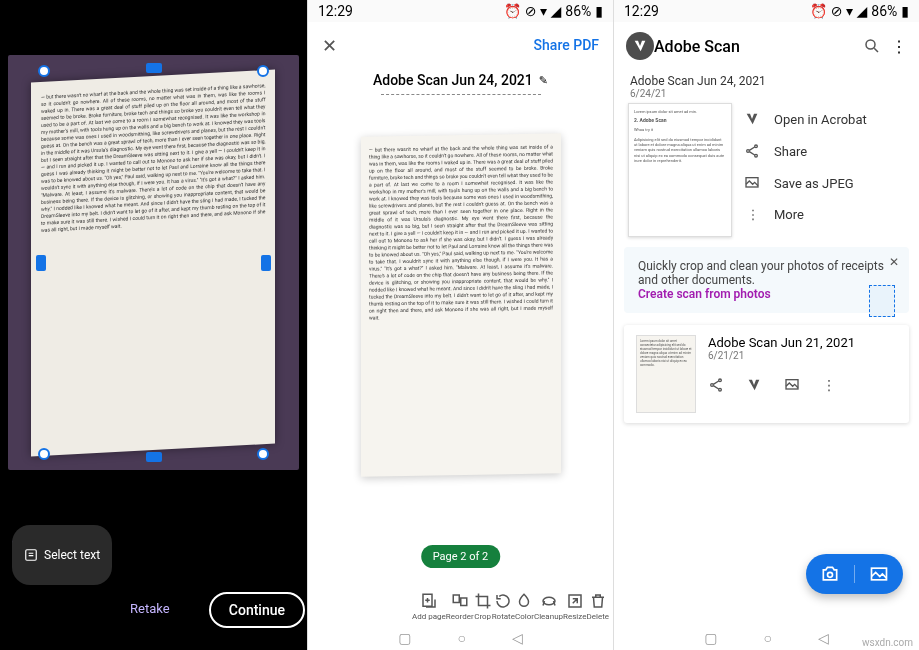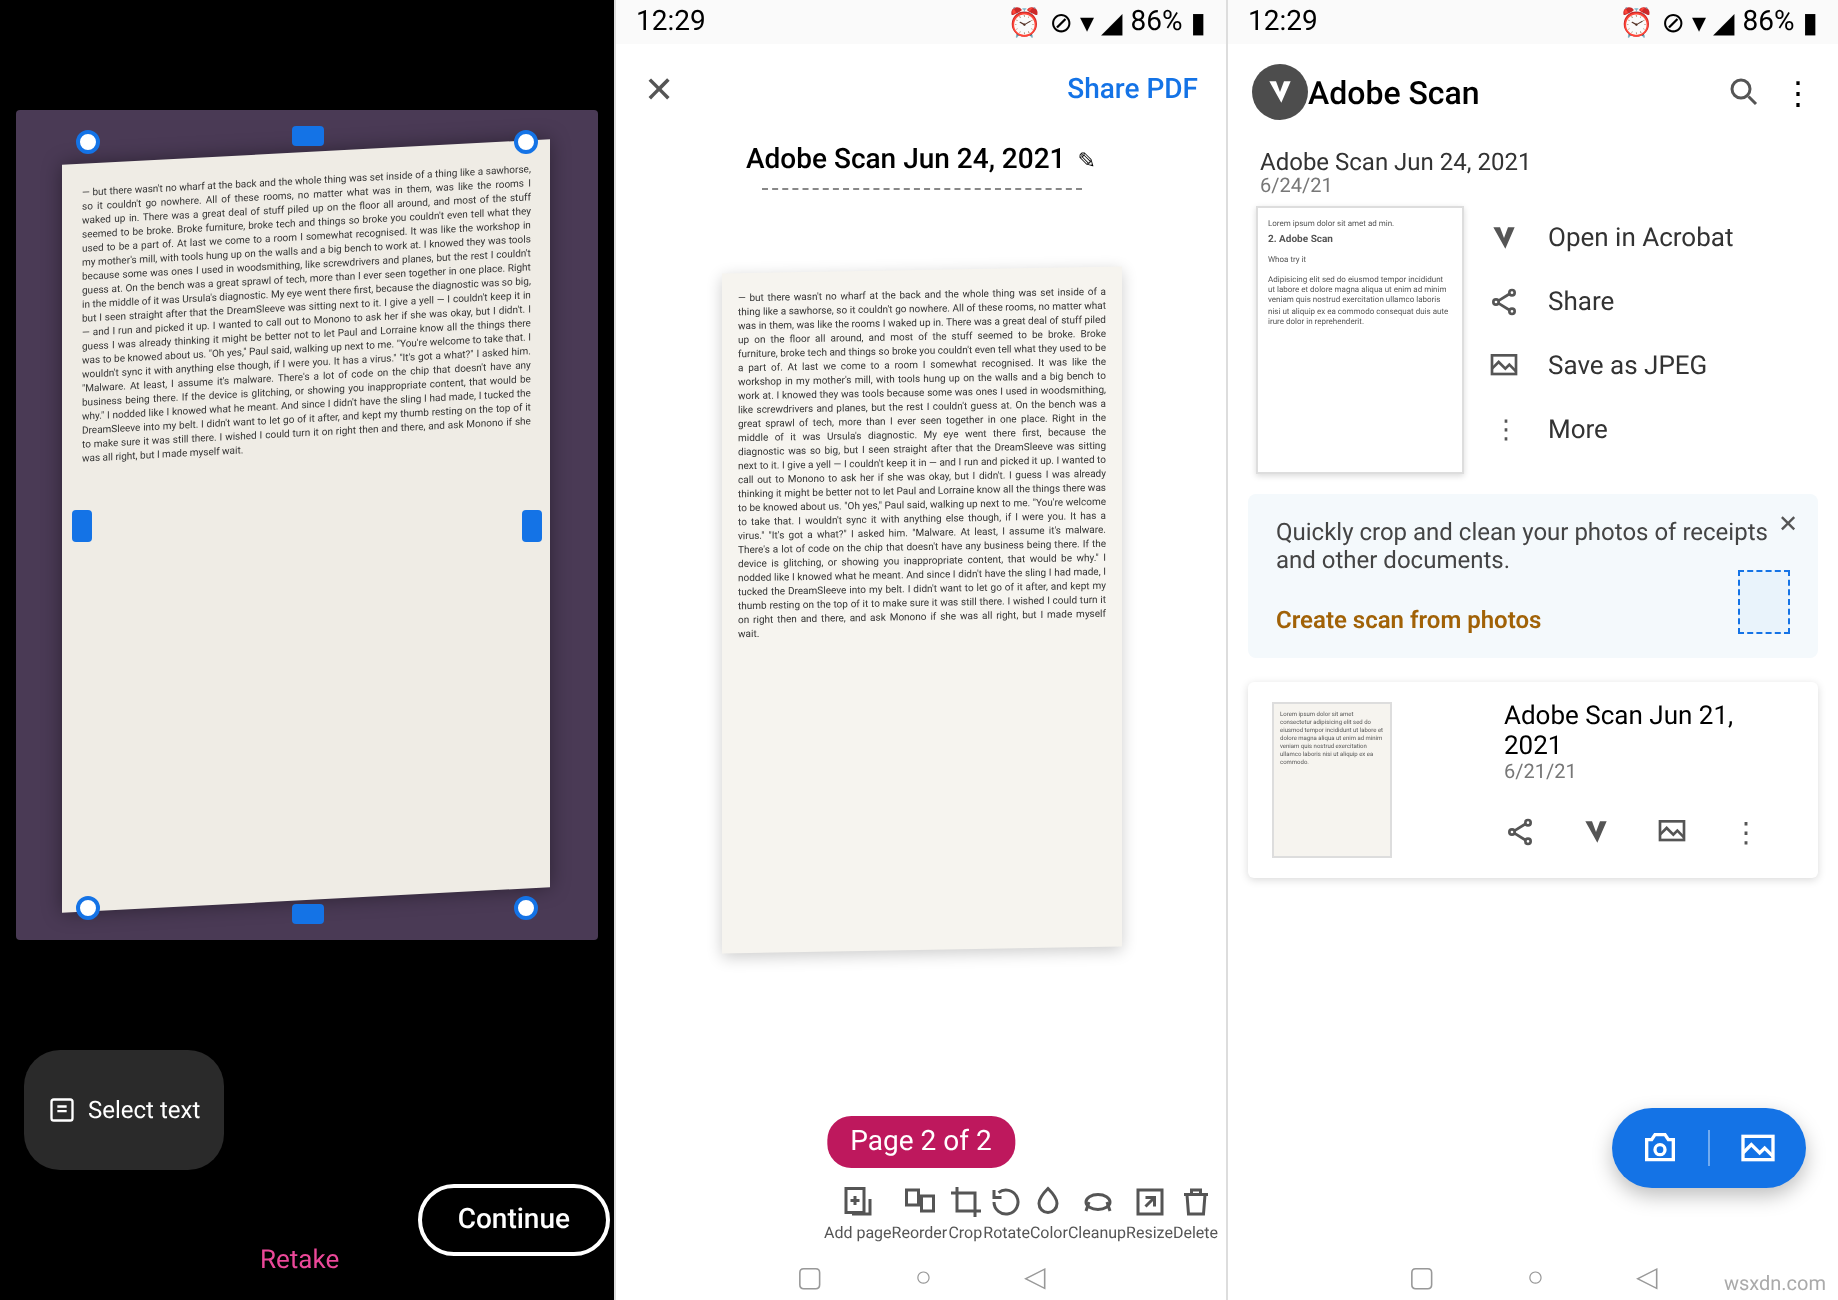--- a/index.html
+++ b/index.html
@@ -16,57 +16,57 @@
 
 .crop { position:absolute; top:55px; left:8px; right:8px; height:415px; background:#4a3a55; border-radius:2px; display:flex; align-items:center; justify-content:center; }
 .page { width:84%; height:90%; background:#efece5; transform:skewY(-3deg); box-shadow:0 0 10px rgba(0,0,0,0.4); padding:12px 10px; overflow:hidden; font-size:5px; line-height:1.4; color:#333; text-align:justify; }
 .corner { position:absolute; width:12px; height:12px; border-radius:50%; background:#fff; border:2px solid #1473e6; }
 .tl{top:10px;left:30px}.tr{top:10px;right:30px}.bl{bottom:10px;left:30px}.br{bottom:10px;right:30px}
 .mid{position:absolute;width:16px;height:10px;background:#1473e6;border-radius:2px}
 .mt{top:8px;left:50%;transform:translateX(-50%)}.mb{bottom:8px;left:50%;transform:translateX(-50%)}
 .ml{left:28px;top:50%;transform:translateY(-50%);width:10px;height:16px}.mr{right:28px;top:50%;transform:translateY(-50%);width:10px;height:16px}
 .qa { position:absolute; bottom:100px; left:12px; color:#c4b5fd; font-size:12px; }
 .stbtn { position:absolute; bottom:65px; left:12px; background:#2a2a2a; color:#fff; padding:23px 12px; border-radius:18px; font-size:12px; display:flex; gap:6px; align-items:center; }
-.retake { position:absolute; bottom:12px; left:130px; color:#ec4899; font-size:13px; }
+.retake { position:absolute; bottom:34px; left:130px; color:#c4b5fd; font-size:13px; }
 .cont { position:absolute; bottom:22px; right:2px; color:#fff; border:2px solid #fff; padding:8px 18px; border-radius:22px; font-size:14px; font-weight:500; }
 
 
 .hdr2 { height:46px; display:flex; align-items:center; justify-content:space-between; padding:0 14px; }
 .close { font-size:18px; color:#555; }
 .savepdf { color:#1473e6; font-size:14px; font-weight:500; }
 .title2 { text-align:center; font-size:14px; font-weight:500; padding:4px 0; display:flex; justify-content:center; align-items:center; gap:6px; }
 .pencil { font-size:11px; }
 .title2-underline { width:160px; margin:2px auto 10px; border-bottom:1px dashed #888; }
 .page2 { width:200px; height:340px; margin:40px auto 0; background:#f6f4ef; box-shadow:0 2px 8px rgba(0,0,0,0.2); padding:10px 8px; font-size:5px; line-height:1.4; color:#333; text-align:justify; overflow:hidden; transform:skewY(-1deg); }
-.pageind { position:absolute; bottom:66px; left:50%; transform:translateX(-50%); background:#be185d; color:#fff; font-size:14px; padding:5px 12px; border-radius:12px; }
+.pageind { position:absolute; bottom:82px; left:50%; transform:translateX(-50%); background:#15803d; color:#fff; font-size:11px; padding:5px 12px; border-radius:12px; }
 .tools { position:absolute; bottom:24px; left:0; right:0; height:40px; display:flex; justify-content:flex-end; align-items:center; padding:0 4px; }
 .tool { display:flex; flex-direction:column; align-items:center; gap:2px; font-size:8px; color:#555; }
 .tool svg, .tool .tico { width:18px; height:18px; }
 .nav { position:absolute; bottom:0; left:0; right:0; height:24px; display:flex; justify-content:center; gap:46px; align-items:center; color:#999; }
 .nav span { font-size:14px; }
 
 
 .hdr3 { height:48px; display:flex; align-items:center; padding:0 12px; }
 .logoA { width:28px; height:28px; border-radius:50%; background:#4d4d4d; color:#fff; display:flex; align-items:center; justify-content:center; font-size:13px; }
 .hdr3 h1 { font-size:16px; font-weight:500; flex:1; }
 .meta { font-size:12px; padding:4px 16px; color:#333; }
 .meta .date { font-size:10px; color:#777; }
 .row3 { display:flex; padding:0 14px; gap:12px; }
 .thumb { width:104px; height:134px; background:#fff; border:1px solid #ddd; box-shadow:0 1px 3px rgba(0,0,0,0.15); font-size:4px; padding:5px; color:#555; line-height:1.3; overflow:hidden; }
 .thumb .th1 { font-size:5px; font-weight:bold; margin:3px 0; }
 .menu3 { flex:1; display:flex; flex-direction:column; }
 .mitem { display:flex; align-items:center; gap:12px; padding:8px 0; font-size:13px; color:#333; }
 .mitem .mi { width:18px; text-align:center; color:#555; }
 .tip { margin:10px 10px 0; background:#f4f9fc; border-radius:4px; padding:12px 14px; position:relative; font-size:12px; color:#444; }
 .tip .tclose { position:absolute; top:8px; right:10px; color:#555; }
-.tip .cta { display:block; margin-top:16px; font-weight:600; color:#a16207; }
+.tip .cta { display:block; margin-top:0; font-weight:600; color:#a21caf; }
 .tip .receipt { position:absolute; right:14px; top:38px; width:26px; height:32px; border:1px dashed #1473e6; background:#e9f3fb; }
 .card2 { margin:12px 10px 0; background:#fff; box-shadow:0 1px 4px rgba(0,0,0,0.15); border-radius:3px; display:flex; padding:10px 12px; gap:12px; align-items:flex-start; }
 .thumb2 { width:60px; height:78px; background:#f6f4ef; border:1px solid #ddd; font-size:3px; padding:3px; overflow:hidden; color:#555; }
-.c2r { flex:1;margin-left:44px; }
+.c2r { flex:1; }
 .c2r .t { font-size:13px; }
 .c2r .d { font-size:10px; color:#777; }
 .c2r .acts { display:flex; gap:22px; margin-top:16px; color:#555; font-size:14px; }
 .fab { position:absolute; bottom:56px; right:16px; background:#1473e6; color:#fff; border-radius:26px; padding:10px 14px; display:flex; gap:14px; align-items:center; box-shadow:0 4px 10px rgba(0,0,0,0.25); }
 .fab .sep { width:1px; height:18px; background:rgba(255,255,255,0.4); }
 .wm { position:absolute; bottom:2px; right:6px; font-size:10px; color:#aaa; }
 
 svg { display:block; }
 </style>
 </head>

